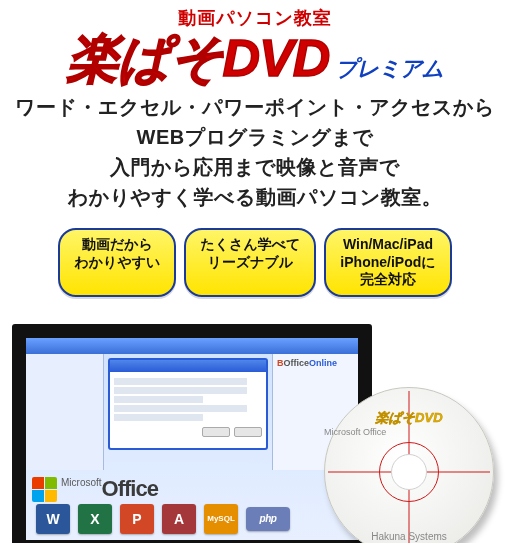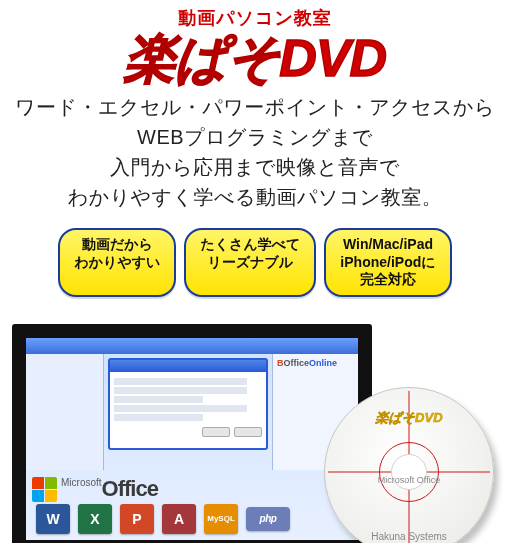--- a/index.html
+++ b/index.html
@@ -41,21 +41,21 @@
       font-size: 22px;
       font-weight: 900;
       font-style: italic;
       color: #1040c0;
       letter-spacing: -1px;
     }
     .desc {
       text-align: center;
       font-size: 20px;
       color: #222;
-      font-weight: 400;
+      font-weight: 700;
       line-height: 1.5;
       margin-top: 8px;
       letter-spacing: 0.5px;
     }
     .badge-row {
       display: flex;
       justify-content: center;
       gap: 8px;
       margin-top: 16px;
     }
@@ -236,41 +236,41 @@
       text-align: center;
       font-size: 13px;
       font-weight: 900;
       font-style: italic;
       color: #e0b000;
       -webkit-text-stroke: 0.5px #c09000;
     }
     .disc-sub {
       position: absolute;
       top: 40px; left: 0; right: 0;
-      text-align: center;
+      text-align: left;
       font-size: 9px;
       color: #888;
-      margin-top: 48px;
     }
     .disc-maker {
       position: absolute;
       bottom: 15px; left: 0; right: 0;
       text-align: center;
       font-size: 10px;
       color: #888;
     }
   </style>
 </head>
 <body>
 
 <div class="container">
   <div class="tagline">動画パソコン教室</div>
 
   <div class="title-row">
     <span class="title-main">楽ぱそDVD</span>
+    <span class="title-sub">プレミアム</span>
   </div>
 
   <div class="desc">
     <div>ワード・エクセル・パワーポイント・アクセスから</div>
     <div>WEBプログラミングまで</div>
     <div>入門から応用まで映像と音声で</div>
     <div>わかりやすく学べる動画パソコン教室。</div>
   </div>
 
   <div class="badge-row">

